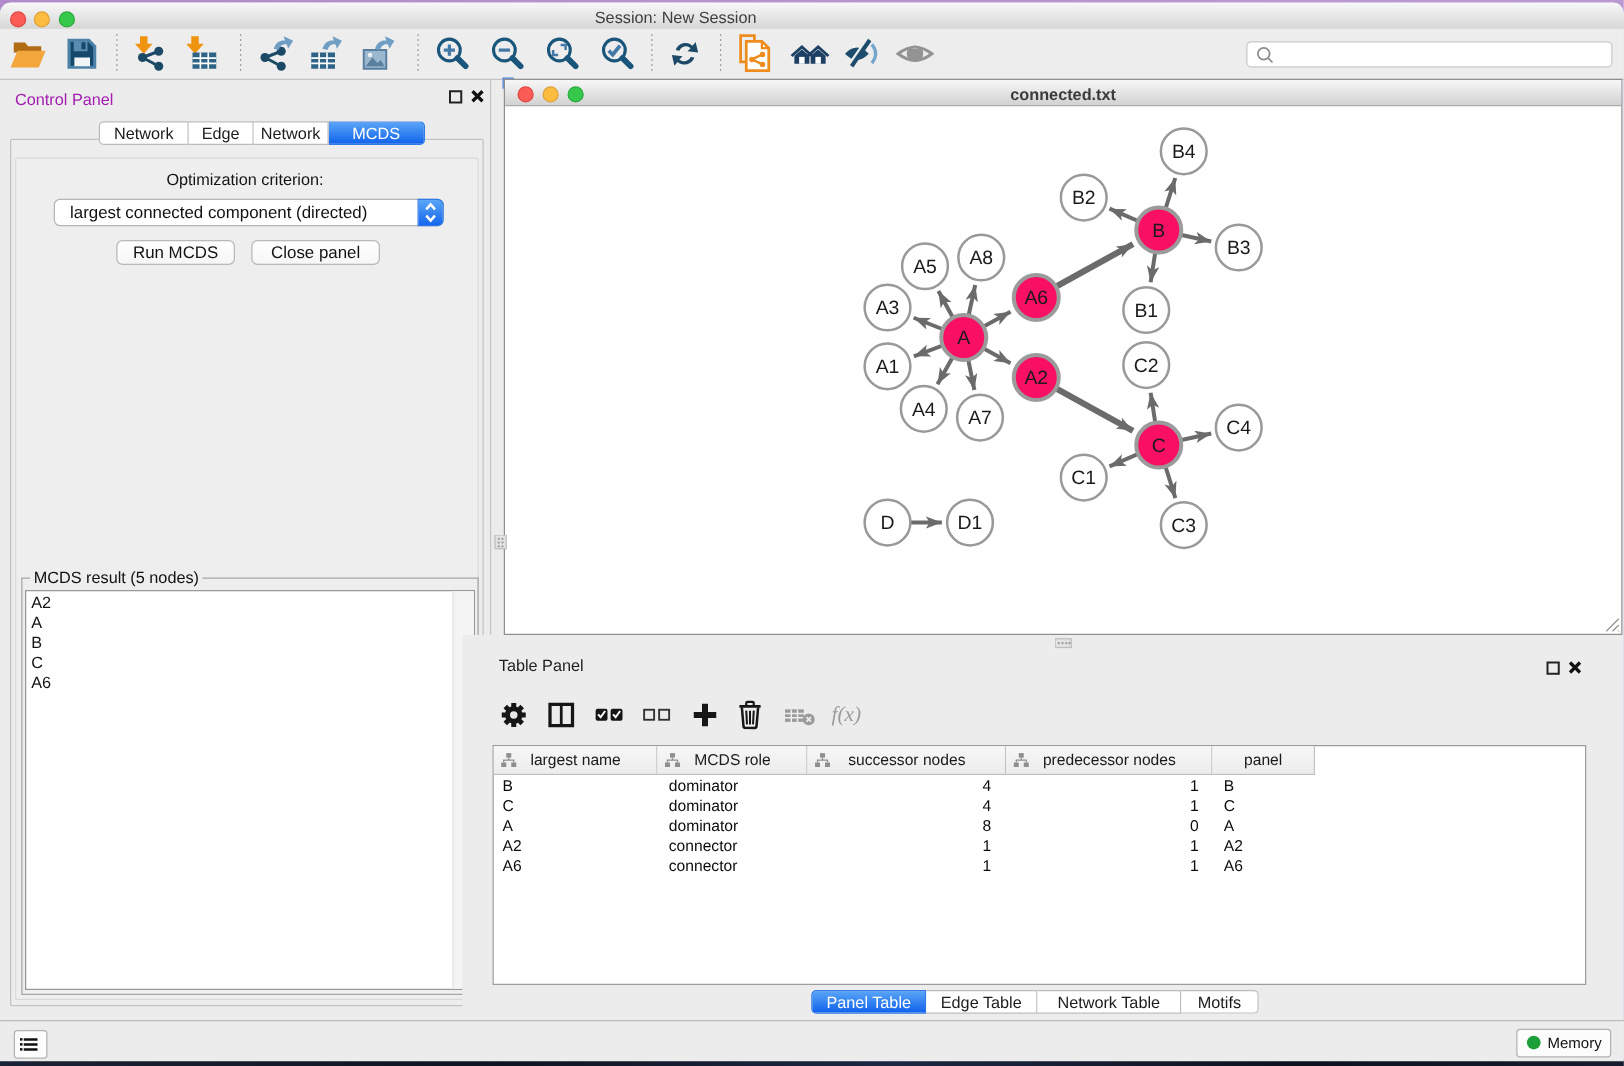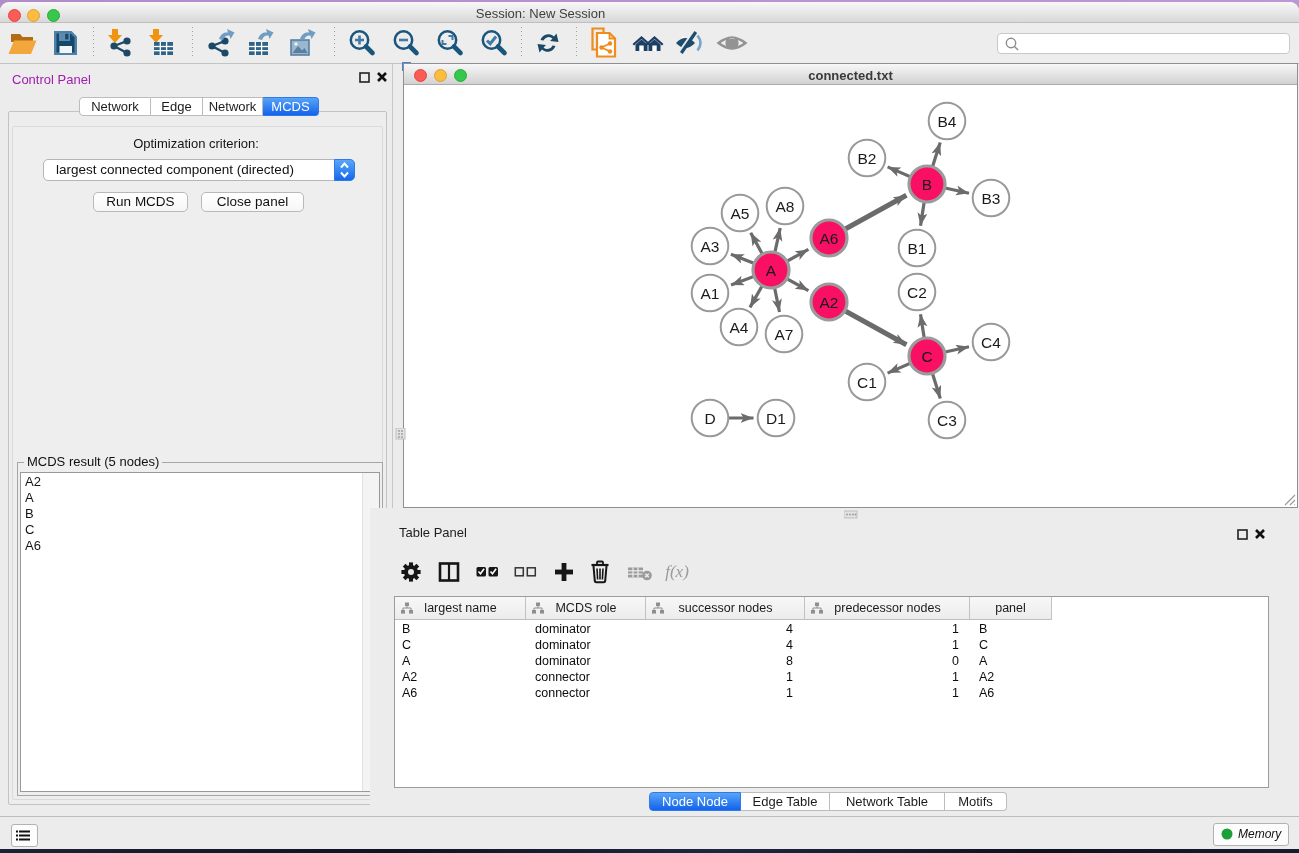--- a/index.html
+++ b/index.html
@@ -45,21 +45,21 @@
   
   #tpanel{position:absolute;left:370px;top:508px;width:906px;height:308px;background:#ececec;}
   #tp-title{position:absolute;left:29px;top:17px;font-size:13px;color:#1e1e1e;}
   #tablebox{position:absolute;left:24px;top:88px;width:873px;height:190px;background:#fff;border:1px solid #9c9c9c;}
   .th{position:absolute;top:0;height:23px;background:linear-gradient(#f7f7f7,#ececec);border-right:1px solid #c2c2c2;border-bottom:1px solid #bfbfbf;box-sizing:border-box;}
   .th .lbl{position:absolute;top:4px;width:100%;text-align:center;font-size:12.5px;color:#1a1a1a;}
   .row{position:absolute;font-size:12.5px;color:#0c0c0c;height:16px;line-height:16px;}
   .tabs2{position:absolute;display:flex;}
 
   
-  #statusbar{position:absolute;left:0;top:816px;width:1299px;height:32px;background:#ececec;border-top:1px solid #bdbdbd;font-style:italic;}
+  #statusbar{position:absolute;left:0;top:816px;width:1299px;height:32px;background:#ececec;border-top:1px solid #bdbdbd;}
   #memorybtn{position:absolute;right:10px;top:6px;width:74px;height:21px;background:#fcfcfc;border:1px solid #b2b2b2;border-radius:3px;}
   #listbtn{position:absolute;left:11px;top:7px;width:25px;height:21px;background:#fcfcfc;border:1px solid #b2b2b2;border-radius:3px;}
 </style>
 </head>
 <body>
 <div id="root">
   <div id="appbg"></div>
   <div id="darkstrip"></div>
   <div id="titlebar">
     <div class="light" style="left:8px;background:#fb5d56;border:0.5px solid #e24640;"></div>
@@ -199,21 +199,21 @@
     <svg width="32" height="16" style="position:absolute;left:358px;top:6px;">
       <rect x="2" y="3" width="9" height="9" fill="none" stroke="#222" stroke-width="1.6"></rect>
       <path d="M20 3 L28 11 M28 3 L20 11" stroke="#111" stroke-width="2.6"></path>
     </svg>
     <div id="cp-tabbox"></div>
     <div id="cp-inner"></div>
     <div class="tabs" style="left:79px;top:33px;">
       <div class="tab first" style="width:72px;">Network</div>
       <div class="tab" style="width:52px;">Edge</div>
       <div class="tab" style="width:60px;">Network</div>
-      <div class="tab sel last" style="width:56px;">MCDS</div>
+      <div class="tab sel last" style="width:77px;">MCDS</div>
     </div>
     <div id="dropdown">
       <div class="txt">largest connected component (directed)</div>
       <div id="stepper">
         <svg width="19" height="20">
             <path d="M6 7.5 L9.5 3.5 L13 7.5" fill="none" stroke="#fff" stroke-width="2"></path>
             <path d="M6 12.5 L9.5 16.5 L13 12.5" fill="none" stroke="#fff" stroke-width="2"></path>
           </svg>
       </div>
     </div>
@@ -459,21 +459,21 @@
         <div class="row" style="left:338px;top:72px;width:60px;text-align:right;">1</div>
         <div class="row" style="left:504px;top:72px;width:60px;text-align:right;">1</div>
         <div class="row" style="left:584px;top:72px;">A2</div>
         <div class="row" style="left:7px;top:88px;">A6</div>
         <div class="row" style="left:140px;top:88px;">connector</div>
         <div class="row" style="left:338px;top:88px;width:60px;text-align:right;">1</div>
         <div class="row" style="left:504px;top:88px;width:60px;text-align:right;">1</div>
         <div class="row" style="left:584px;top:88px;">A6</div>
     </div>
     <div class="tabs2" style="left:279px;top:284px;">
-      <div class="tab first sel" style="width:92px;">Node Node</div>
+      <div class="tab first sel" style="width:92px;">Panel Table</div>
       <div class="tab" style="width:89px;">Edge Table</div>
       <div class="tab" style="width:115px;">Network Table</div>
       <div class="tab last" style="width:62px;">Motifs</div>
     </div>
   </div>
 
   <svg width="10" height="10" style="position:absolute;left:402px;top:62px;">
       <path d="M0 9 V0 H9" fill="none" stroke="#4a7fd4" stroke-width="2"></path>
     </svg>
   <svg width="12" height="12" style="position:absolute;left:395px;top:428px;">

